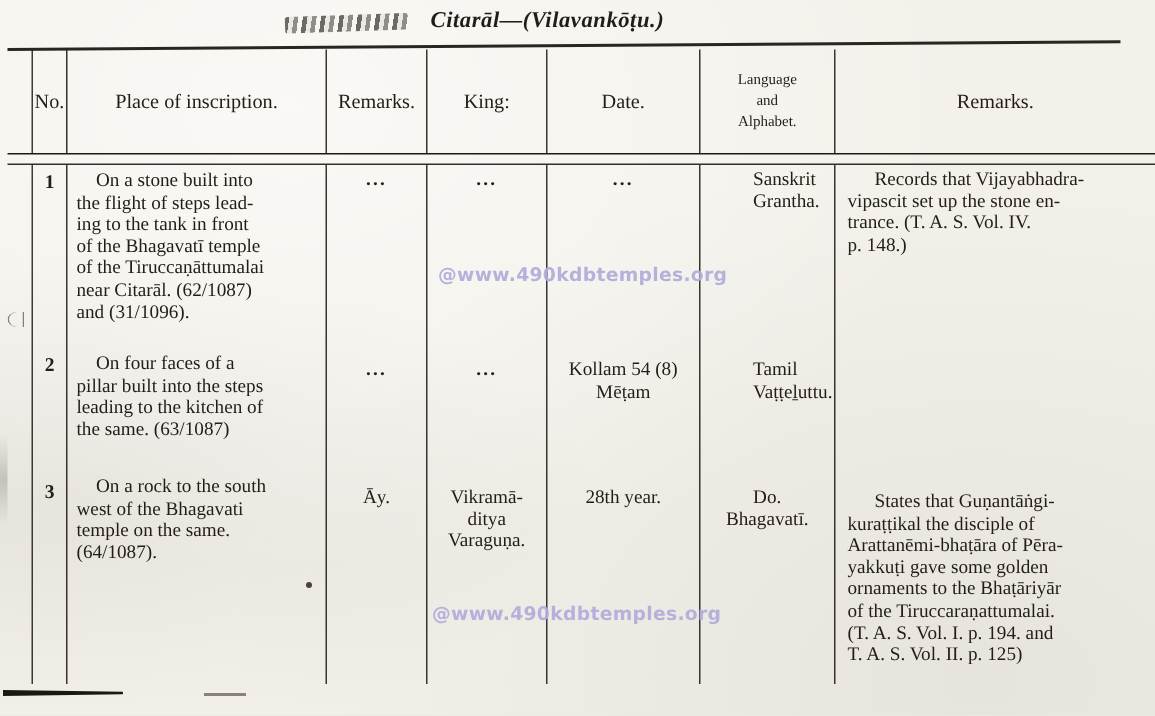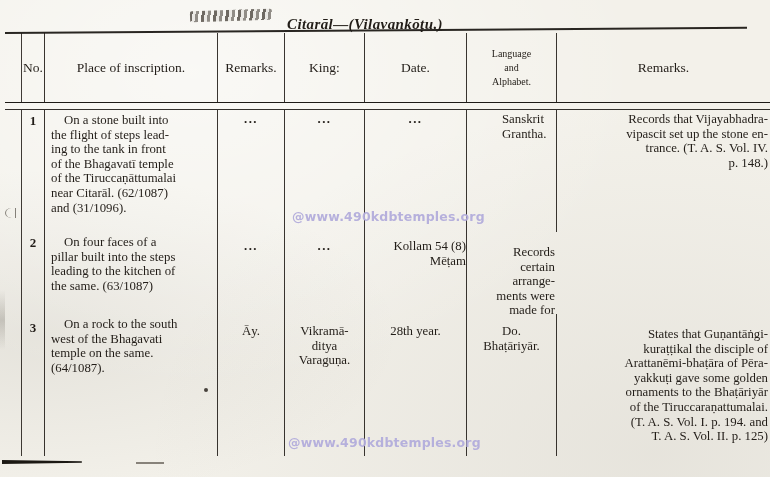--- a/index.html
+++ b/index.html
@@ -7,21 +7,21 @@
     position:relative;width:770px;height:477px;overflow:hidden;
     background:#f3f1ea;
     background-image:
       radial-gradient(ellipse at 25% 15%, rgba(255,255,255,.55), transparent 55%),
       radial-gradient(ellipse at 85% 95%, rgba(120,112,98,.10), transparent 55%),
       radial-gradient(ellipse at 5% 70%, rgba(110,105,95,.10), transparent 35%);
     font-family:"Liberation Serif","DejaVu Serif",serif;
     color:#221d18;
   }
   
-  .title-wrap{position:absolute;top:15px;left:0;right:40px;text-align:center;}
+  .title-wrap{position:absolute;top:5px;left:0;right:40px;text-align:center;}
   .title{
     display:inline-block;font-size:15px;font-weight:bold;font-style:italic;
     letter-spacing:.4px;margin:0;
   }
   .smudge{
     position:absolute;left:190px;top:10px;width:82px;height:11px;
     background:repeating-linear-gradient(100deg, rgba(45,38,30,.8) 0 3px, rgba(45,38,30,.08) 3px 6px, rgba(45,38,30,.6) 6px 9px, transparent 9px 12px);
     transform:rotate(-2deg);border-radius:2px;opacity:.85;
   }
   
@@ -29,21 +29,21 @@
     position:absolute;left:5px;top:32px;width:742px;height:2px;background:#1d1a16;
     transform:rotate(-0.4deg);transform-origin:left center;opacity:.95;
   }
   .table{position:absolute;left:5px;top:33px;width:765px;}
   .trow{display:grid;grid-template-columns:40px 173px 67px 80px 102px 90px 213px;}
   .cell{
     box-sizing:border-box;border-right:1.5px solid rgba(30,25,20,.88);
     white-space:pre-line;font-size:12.8px;line-height:14.6px;
     overflow:hidden;position:relative;
   }
-  .cell.last{border-right:none;text-align:right;}
+  .cell.last{border-right:none;}
   .cell.first{border-left:1.5px solid rgba(30,25,20,.85);margin-left:16px;}
   .thead{height:69px;}
   .thead .cell{
     display:flex;align-items:center;justify-content:center;text-align:center;
     font-size:13.5px;line-height:15px;
   }
   .thead .hlang{font-size:10px;line-height:14px;}
   .rule-band{
     box-sizing:border-box;height:8px;width:765px;
     border-top:1.6px solid #1d1a16;border-bottom:1.4px solid rgba(29,26,22,.9);
@@ -51,21 +51,21 @@
   .r1{height:122px;}
   .r2{height:82px;}
   .r3{height:142px;}
   .no-cell{text-align:center;font-weight:bold;font-size:13px;padding-top:4px;}
   .r3 .no-cell{padding-top:7px;}
   .place-cell{padding:3px 3px 0 6px;text-indent:13px;}
   .dots{text-align:center;font-weight:bold;letter-spacing:1.5px;padding-top:2px;}
   .r2 .dots{padding-top:7px;}
   .lang-cell{padding:2px 2px 0 7px;margin-left:28px;}
   .r2 .lang-cell{padding-top:7px;}
-  .r2 .date-cell{padding-top:7px;text-align:right;}
+  .r2 .date-cell{padding-top:7px;text-align:center;}
   .r3 .mid{padding-top:10px;text-align:center;}
   .remarks-cell{padding:2px 2px 0 8px;text-indent:18px;}
   .r2 .remarks-cell{padding-top:13px;}
   .r3 .remarks-cell{padding-top:13px;}
   
   .bottom-rule{
     position:absolute;left:2px;top:460px;width:80px;height:4px;background:#1b1813;
     border-radius:0 2px 2px 0;
     clip-path:polygon(0 0,100% 30%,100% 70%,0 100%);
   }
@@ -76,21 +76,21 @@
     border-radius:60% 0 0 60% / 50% 0 0 50%;
   }
   .margin-streak{
     position:absolute;left:0;top:290px;width:5px;height:60px;opacity:.5;
     background:linear-gradient(to bottom, transparent, rgba(90,84,74,.5), transparent);
   }
   .ink-dot{position:absolute;left:204px;top:388px;width:4px;height:4px;border-radius:50%;background:#2a251f;opacity:.85;}
   
   .watermark{
     position:absolute;font-family:"DejaVu Sans","Liberation Sans",sans-serif;
-    font-size:12.5px;font-weight:600;color:#b3addc;letter-spacing:.2px;opacity:.95;margin-top:34px;
+    font-size:12.5px;font-weight:600;color:#b3addc;letter-spacing:.2px;opacity:.95;
   }
   .wm1{left:292px;top:175px;}
   .wm2{left:288px;top:401px;}
 </style>
 </head>
 <body>
 
 <div class="page">
 
   <span class="smudge"></span>
@@ -139,39 +139,37 @@
     <div class="trow r2">
       <div class="cell first no-cell">2</div>
       <div class="cell place-cell">On four faces of a
 pillar built into the steps
 leading to the kitchen of
 the same. (63/1087)</div>
       <div class="cell dots">...</div>
       <div class="cell dots">...</div>
       <div class="cell date-cell">Kollam 54 (8)
 Mēṭam</div>
-      <div class="cell last remarks-cell">Records certain arrange-
-ments were made for perfor-
-ming temple services.
-(T. A. S. Vol. 1. p. 297.)</div>
+      <div class="cell lang-cell">Tamil
+Vaṭṭeḻuttu.</div>
     </div>
 
     <div class="trow r3">
       <div class="cell first no-cell">3</div>
       <div class="cell place-cell">On a rock to the south
 west of the Bhagavati
 temple on the same.
 (64/1087).</div>
       <div class="cell mid">Āy.</div>
       <div class="cell mid">Vikramā-
 ditya
 Varaguṇa.</div>
       <div class="cell mid">28th year.</div>
       <div class="cell mid">Do.
-Bhaṭāriyār.</div>
+Bhagavatī.</div>
       <div class="cell last remarks-cell">States that Guṇantāṅgi-
 kuraṭṭikal the disciple of
 Arattanēmi-bhaṭāra of Pēra-
 yakkuṭi gave some golden
 ornaments to the Bhaṭāriyār
 of the Tiruccaraṇattumalai.
 (T. A. S. Vol. I. p. 194. and
 T. A. S. Vol. II. p. 125)</div>
     </div>
 

